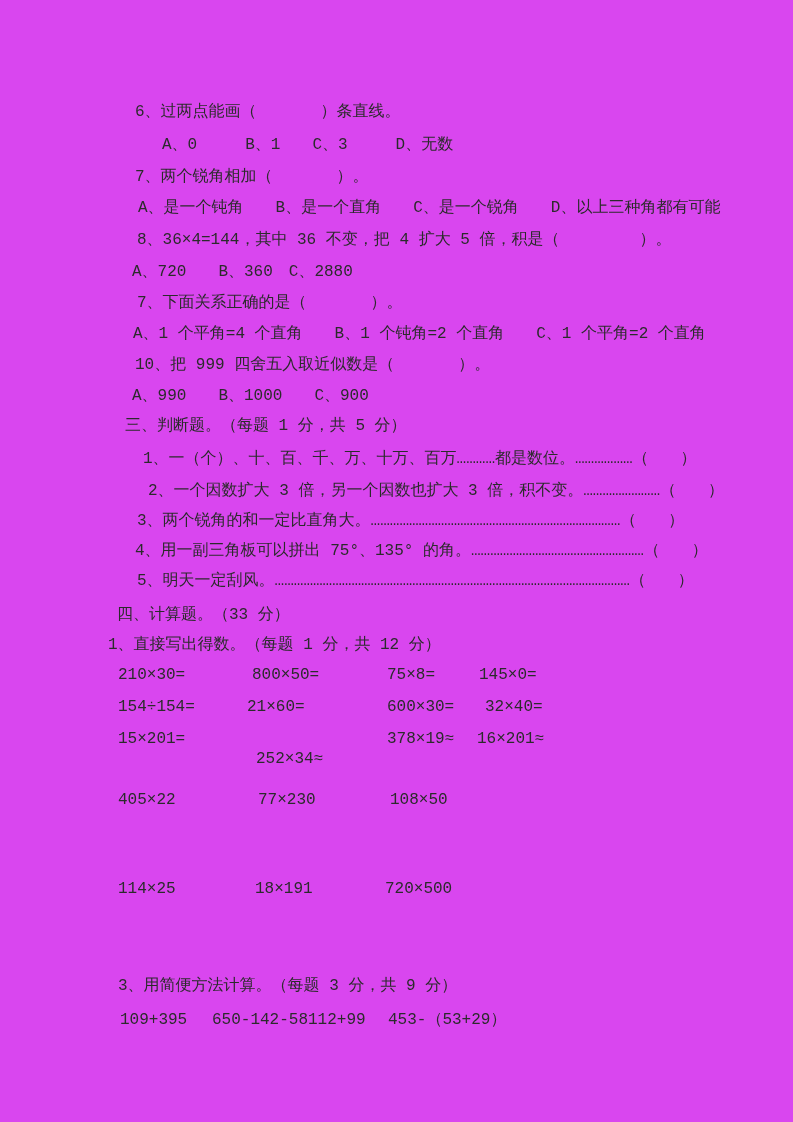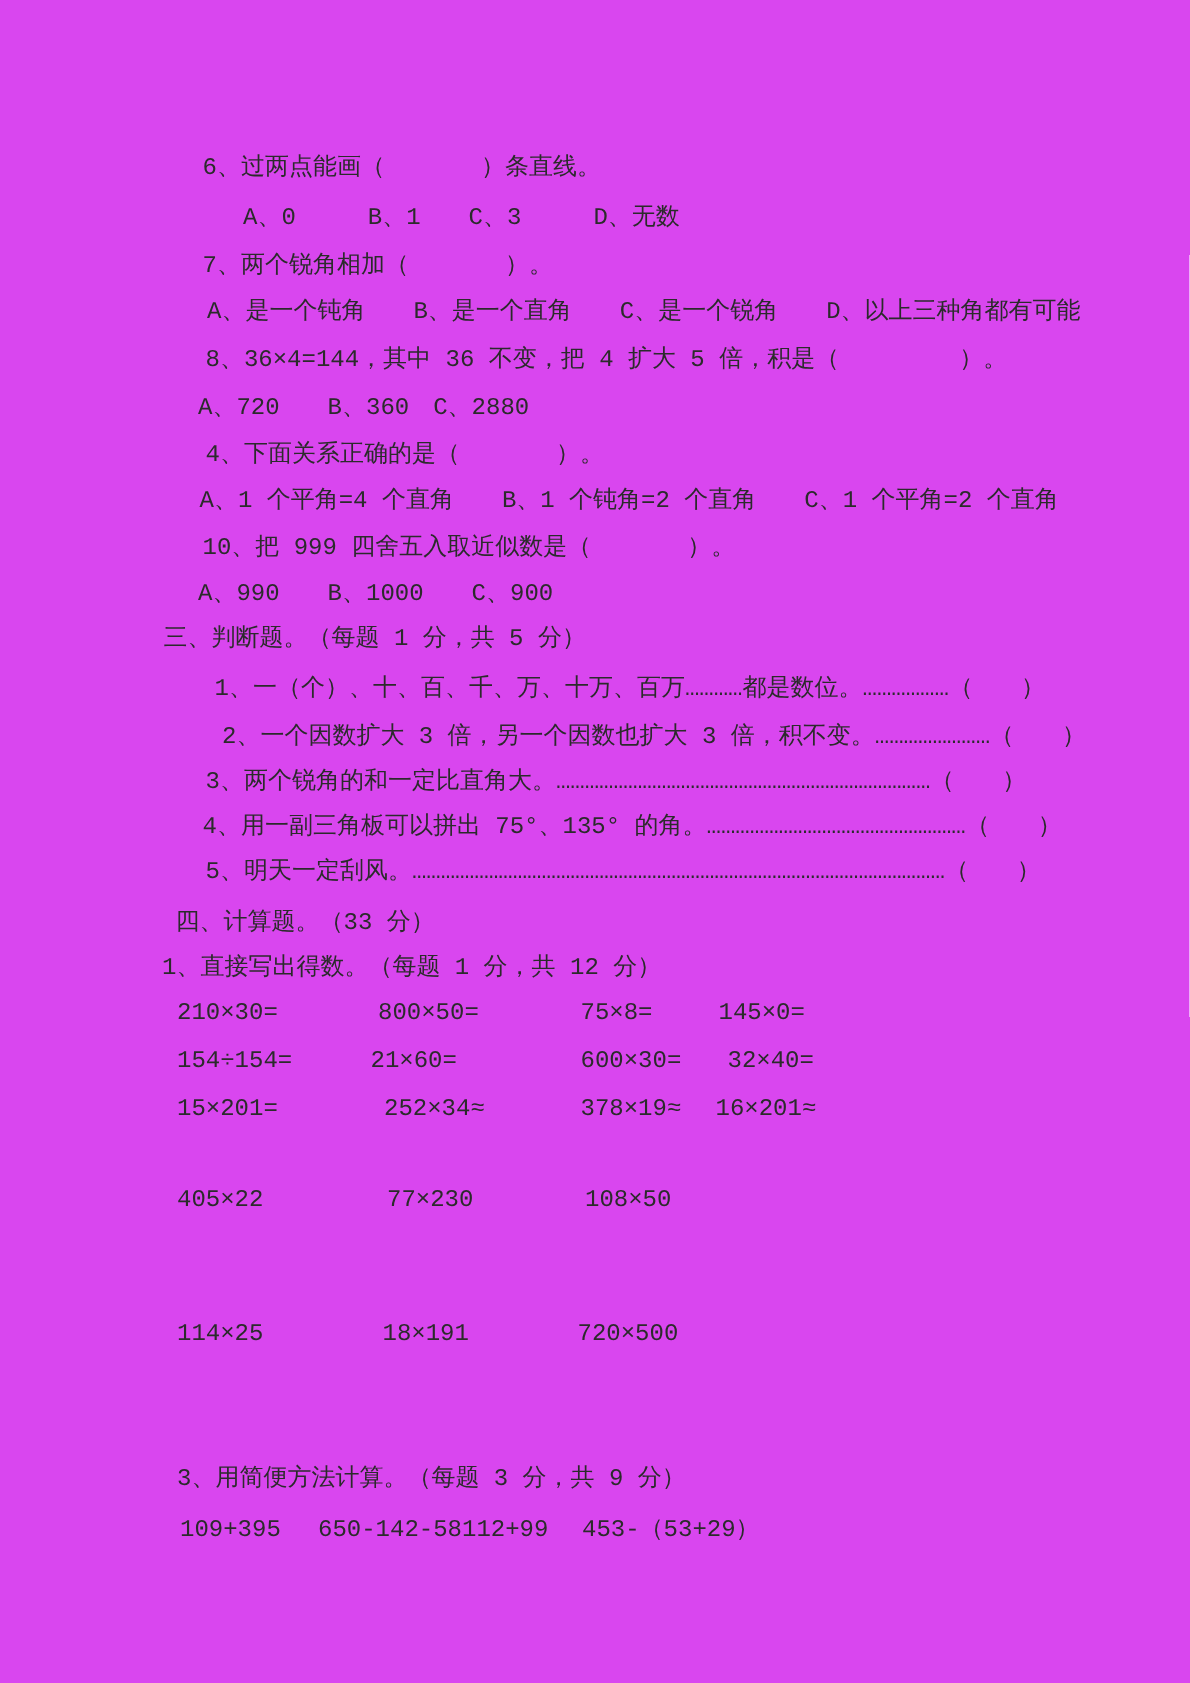--- a/index.html
+++ b/index.html
@@ -41,27 +41,27 @@
 
   <div class="line" style="left:135px; top:103px;">6、过两点能画（　　　　）条直线。</div>
   <div class="line" style="left:122px; top:136px;margin-left:40px;">A、0　　　B、1　　C、3　　　D、无数</div>
 
   <div class="line" style="left:135px; top:168px;">7、两个锐角相加（　　　　）。</div>
   <div class="line" style="left:138px; top:199px;">A、是一个钝角　　B、是一个直角　　C、是一个锐角　　D、以上三种角都有可能</div>
 
   <div class="line" style="left:137px; top:231px;">8、36×4=144，其中 36 不变，把 4 扩大 5 倍，积是（　　　　　）。</div>
   <div class="line" style="left:132px; top:263px;">A、720　　B、360　C、2880</div>
 
-  <div class="line" style="left:137px; top:294px;">4、下面关系正确的是（　　　　）。</div>
+  <div class="line" style="left:137px; top:294px;">7、下面关系正确的是（　　　　）。</div>
   <div class="line" style="left:133px; top:325px;">A、1 个平角=4 个直角　　B、1 个钝角=2 个直角　　C、1 个平角=2 个直角</div>
 
   <div class="line" style="left:135px; top:356px;">10、把 999 四舍五入取近似数是（　　　　）。</div>
   <div class="line" style="left:132px; top:387px;">A、990　　B、1000　　C、900</div>
 
-  <div class="line section-title" style="left:109px; top:417px;">三、判断题。（每题 1 分，共 5 分）</div>
+  <div class="line section-title" style="left:125px; top:417px;">三、判断题。（每题 1 分，共 5 分）</div>
   <div class="line" style="left:143px; top:450px;">1、一（个）、十、百、千、万、十万、百万…………都是数位。………………（　　）</div>
   <div class="line" style="left:148px; top:482px;">2、一个因数扩大 3 倍，另一个因数也扩大 3 倍，积不变。……………………（　　）</div>
   <div class="line" style="left:137px; top:512px;">3、两个锐角的和一定比直角大。……………………………………………………………………（　　）</div>
   <div class="line" style="left:135px; top:542px;">4、用一副三角板可以拼出 75°、135° 的角。………………………………………………（　　）</div>
   <div class="line" style="left:137px; top:572px;">5、明天一定刮风。…………………………………………………………………………………………………（　　）</div>
 
   <div class="line section-title" style="left:117px; top:606px;">四、计算题。（33 分）</div>
 
   <div class="line" style="left:108px; top:636px;text-align:right;">1、直接写出得数。（每题 1 分，共 12 分）</div>
 
@@ -69,21 +69,21 @@
   <span class="cell" style="left:252px; top:666px;">800×50=</span>
   <span class="cell" style="left:387px; top:666px;">75×8=</span>
   <span class="cell" style="left:479px; top:666px;">145×0=</span>
 
   <span class="cell" style="left:118px; top:698px;">154÷154=</span>
   <span class="cell" style="left:247px; top:698px;">21×60=</span>
   <span class="cell" style="left:387px; top:698px;">600×30=</span>
   <span class="cell" style="left:485px; top:698px;">32×40=</span>
 
   <span class="cell" style="left:118px; top:730px;">15×201=</span>
-  <span class="cell" style="left:256px; top:730px;text-align:center;">252×34≈</span>
+  <span class="cell" style="left:256px; top:750px;text-align:center;">252×34≈</span>
   <span class="cell" style="left:387px; top:730px;">378×19≈</span>
   <span class="cell" style="left:477px; top:730px;">16×201≈</span>
 
 
   <span class="cell" style="left:118px; top:791px;">405×22</span>
   <span class="cell" style="left:258px; top:791px;">77×230</span>
   <span class="cell" style="left:390px; top:791px;">108×50</span>
 
   <span class="cell" style="left:118px; top:880px;">114×25</span>
   <span class="cell" style="left:255px; top:880px;">18×191</span>

